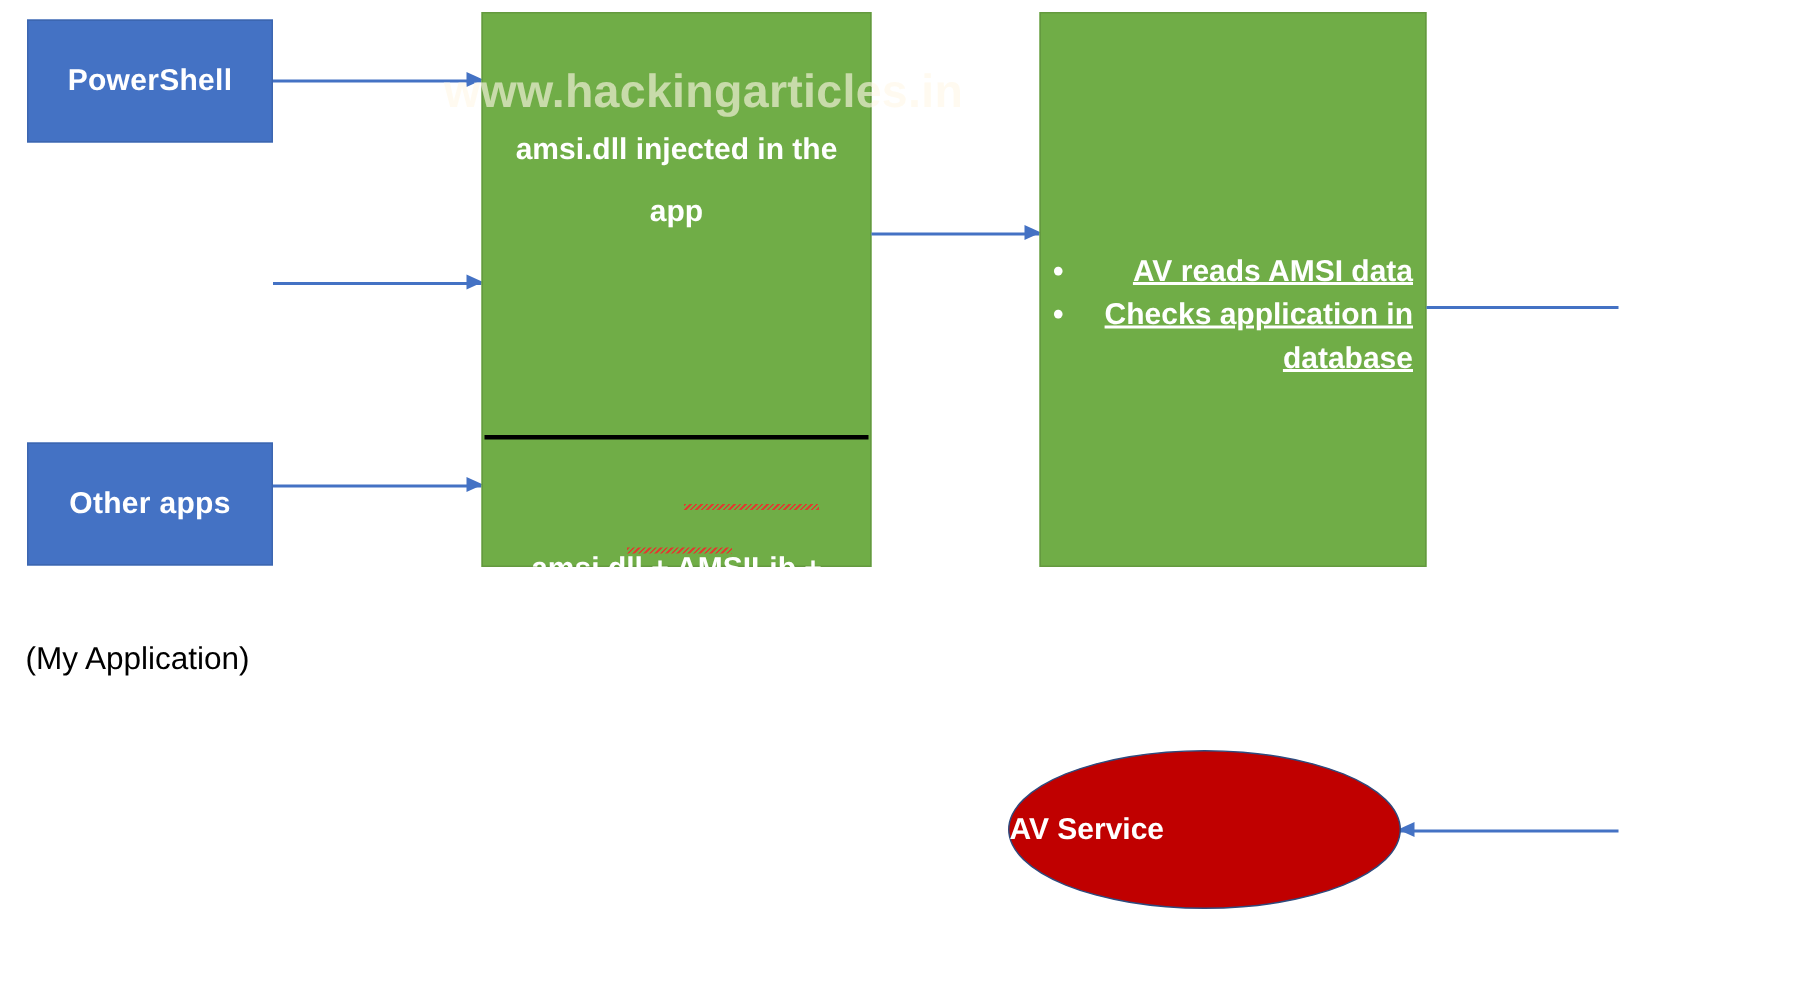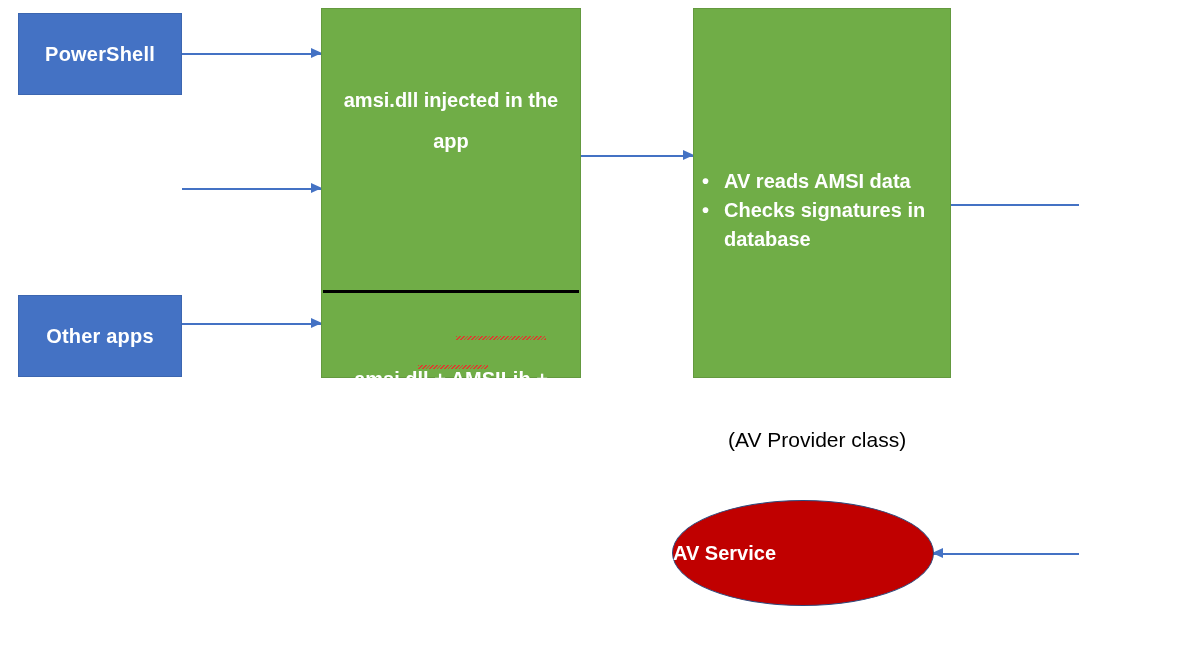--- a/index.html
+++ b/index.html
@@ -147,21 +147,22 @@
   }
   .bullets .dot {
     flex: 0 0 auto;
     width: 22px;
     text-align: left;
     font-size: 20px;
     line-height: 29px;
   }
   .bullets .btext {
     flex: 1 1 auto;
-    text-align: left;
+    text-align: right;
+    text-decoration: underline;
   }
 
   
   .watermark {
     position: absolute;
     font-weight: bold;
     font-size: 31px;
     letter-spacing: .2px;
     white-space: nowrap;
     color: #FFF8E7;
@@ -229,21 +230,21 @@
 
   <div class="box green-box" style="left:693px; top:8px; width:258px; height:370px;"></div>
 
   <div class="bullets" style="left:702px; top:167px; width:240px;">
     <div class="bullet-row">
       <span class="dot">•</span>
       <span class="btext">AV reads AMSI data</span>
     </div>
     <div class="bullet-row">
       <span class="dot">•</span>
-      <span class="btext">Checks signatures in database</span>
+      <span class="btext">Checks application in database</span>
     </div>
   </div>
 
   <div class="arrow" style="left:951px; top:203px; width:201px;">
     <div class="shaft"></div>
     <div class="head-right"></div>
   </div>
 
   <div class="orange-bar" style="left:1152px; top:62px; width:35px; height:543px;">
     <span>R</span>
@@ -253,18 +254,19 @@
 
   <div class="arrow" style="left:933px; top:552px; width:219px;">
     <div class="shaft"></div>
     <div class="head-left"></div>
   </div>
 
   <div class="ellipse" style="left:672px; top:500px; width:262px; height:106px;">
     <span>AV Service</span>
   </div>
 
-
-
-  <div class="caption" style="left:728px; top:428px;">(AV Provider class)</div>
-
+  <div class="caption" style="left:17px; top:428px;">(My Application)</div>
+
+
+
+  <div class="watermark" style="left:296px; top:43px;">www.hackingarticles.in</div>
 
 </div>
 
 </body></html>

